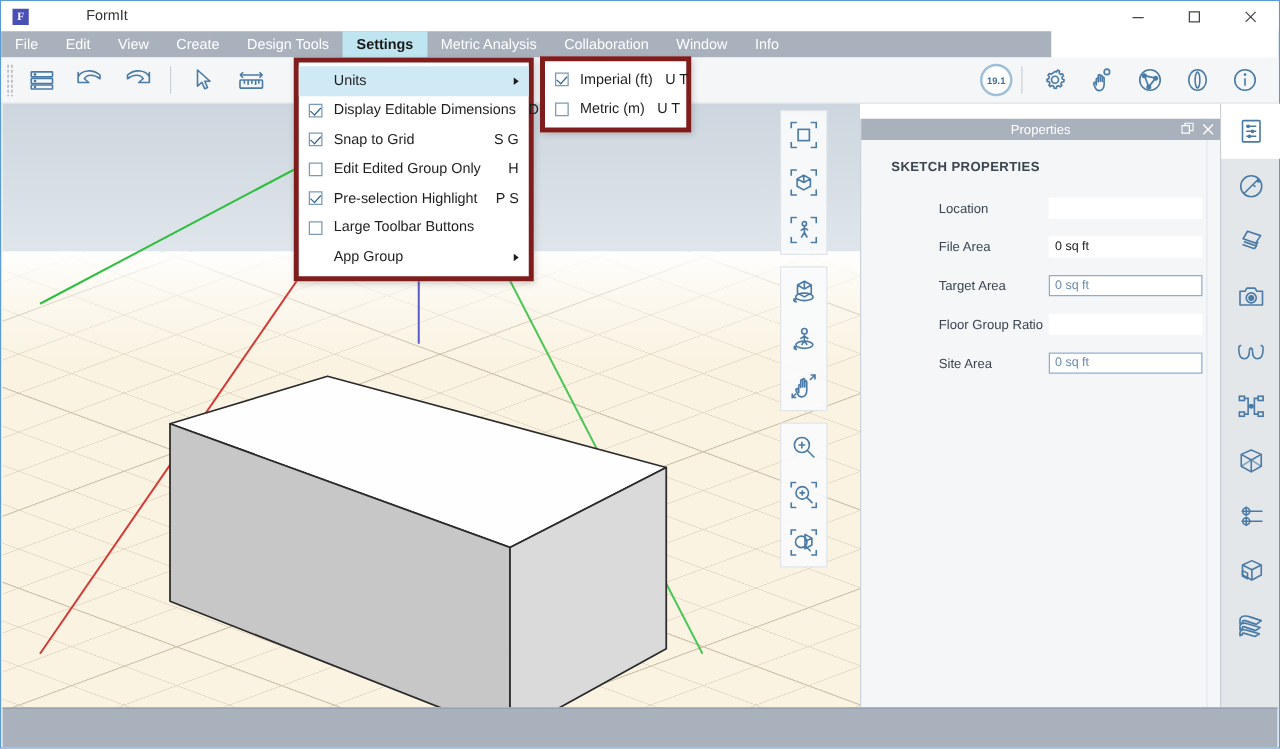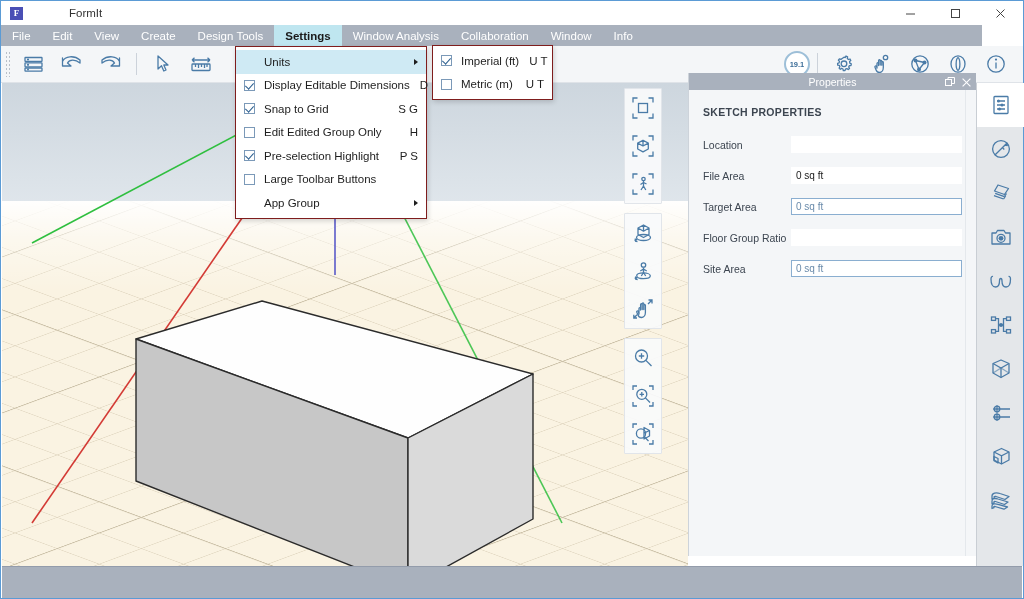--- a/index.html
+++ b/index.html
@@ -27,21 +27,21 @@
   .app-title { font-size: 11.5px; color: #333; padding-left: 39px; }
   .win-controls { margin-left: auto; display: flex; height: 24px; }
   .win-btn {
     width: 45px; height: 24px; display: flex; align-items: center;
     justify-content: center; color: #444; font-size: 13px;
   }
   .win-btn svg { display: block; }
 
   
   .menubar {
-    position: absolute; left: 0; top: 24px; width: 981px; height: 21px;
+    position: absolute; left: 0; top: 24px; width: 840px; height: 21px;
     background: #a9b1bd; display: flex; align-items: stretch;
     font-size: 11.5px;
   }
   .menu-item {
     padding: 0 11px; display: flex; align-items: center;
     color: #ffffff; white-space: nowrap;
   }
   .menu-item.active { background: #bfe6f0; color: #1a1a1a; font-weight: bold; }
 
   
@@ -84,38 +84,38 @@
     background: rgba(249,250,251,0.93); border: 1px solid #e1e5ea;
     margin-bottom: 9px; border-radius: 1px;
   }
   .vp-btn {
     width: 36px; height: 38px; display: flex; align-items: center;
     justify-content: center;
   }
 
   
   .props-panel {
-    position: absolute; left: 687px; top: 72px; width: 288px; height: 483px;
+    position: absolute; left: 687px; top: 94px; width: 288px; height: 483px;
     background: #f4f6f8; border-left: 1px solid #cdd3da;
   }
   .props-header {
     height: 17px; background: #a9b1bd; display: flex; align-items: center;
     justify-content: center; position: relative;
   }
   .props-title { color: #ffffff; font-size: 10.5px; }
   .props-hdr-btns {
     position: absolute; right: 5px; top: 0; height: 17px;
     display: flex; align-items: center; gap: 7px;
   }
-  .props-body { padding: 16px 14px 0 14px; position: relative; height: 466px; }
+  .props-body { padding: 16px 14px 0 24px; position: relative; height: 466px; }
   .props-section {
     font-size: 10.5px; font-weight: bold; color: #3c4550;
     letter-spacing: 0.3px; margin-bottom: 18px;
   }
-  .prop-row { display: flex; align-items: center; margin-bottom: 14px; }
+  .prop-row { display: flex; align-items: center; margin-bottom: 14px; margin-left: 38px; }
   .prop-label { width: 88px; font-size: 10.5px; color: #3c4550; }
   .prop-field {
     flex: 1; height: 17px; background: #ffffff; border: 1px solid transparent;
     font-size: 10px; color: #1a1a1a; padding: 0 4px; line-height: 16px;
   }
   .prop-field.bordered { border: 1px solid #8aaed0; color: #2c4f70; }
   .prop-field.placeholder { color: #6a8bab; }
   .panel-scroll {
     position: absolute; right: 0; top: 17px; width: 11px; height: 466px;
     background: #f4f6f8; border-left: 1px solid #e4e8ec;
@@ -133,21 +133,21 @@
   .rail-btn.sel { background: #ffffff; }
 
   
   .statusbar {
     position: absolute; left: 1px; bottom: 0; width: 1020px; height: 32px;
     background: #a9b1bd; border-top: 1px solid #939cab;
   }
 
   
   .dropdown {
-    position: absolute; background: #ffffff; border: 1px solid #7f1d1d;
+    position: absolute; background: #ffffff; border: 4px solid #7f1d1d;
     box-shadow: 1px 2px 5px rgba(0,0,0,0.17); z-index: 60;
     padding: 3px 0; font-size: 11.5px;
   }
   #settings-menu { left: 234px; top: 45px; width: 192px; }
   #units-submenu { left: 431px; top: 44px; width: 121px; }
   .mrow {
     height: 23.5px; display: flex; align-items: center; padding: 0 8px 0 8px;
     position: relative; color: #1e1e1e;
   }
   .mrow.hl { background: #cfeaf4; }
@@ -197,21 +197,21 @@
     </div>
   </div>
 
   <div class="menubar" id="menubar">
       <div class="menu-item">File</div>
       <div class="menu-item">Edit</div>
       <div class="menu-item">View</div>
       <div class="menu-item">Create</div>
       <div class="menu-item">Design Tools</div>
       <div class="menu-item active">Settings</div>
-      <div class="menu-item">Window Analysis</div>
+      <div class="menu-item">Metric Analysis</div>
       <div class="menu-item">Collaboration</div>
       <div class="menu-item">Window</div>
       <div class="menu-item">Info</div>
     </div>
 
   <div class="toolbar">
     <div class="grip"></div>
 
     <div class="tb-btn">
       <svg width="20" height="16" viewBox="0 0 20 16">

